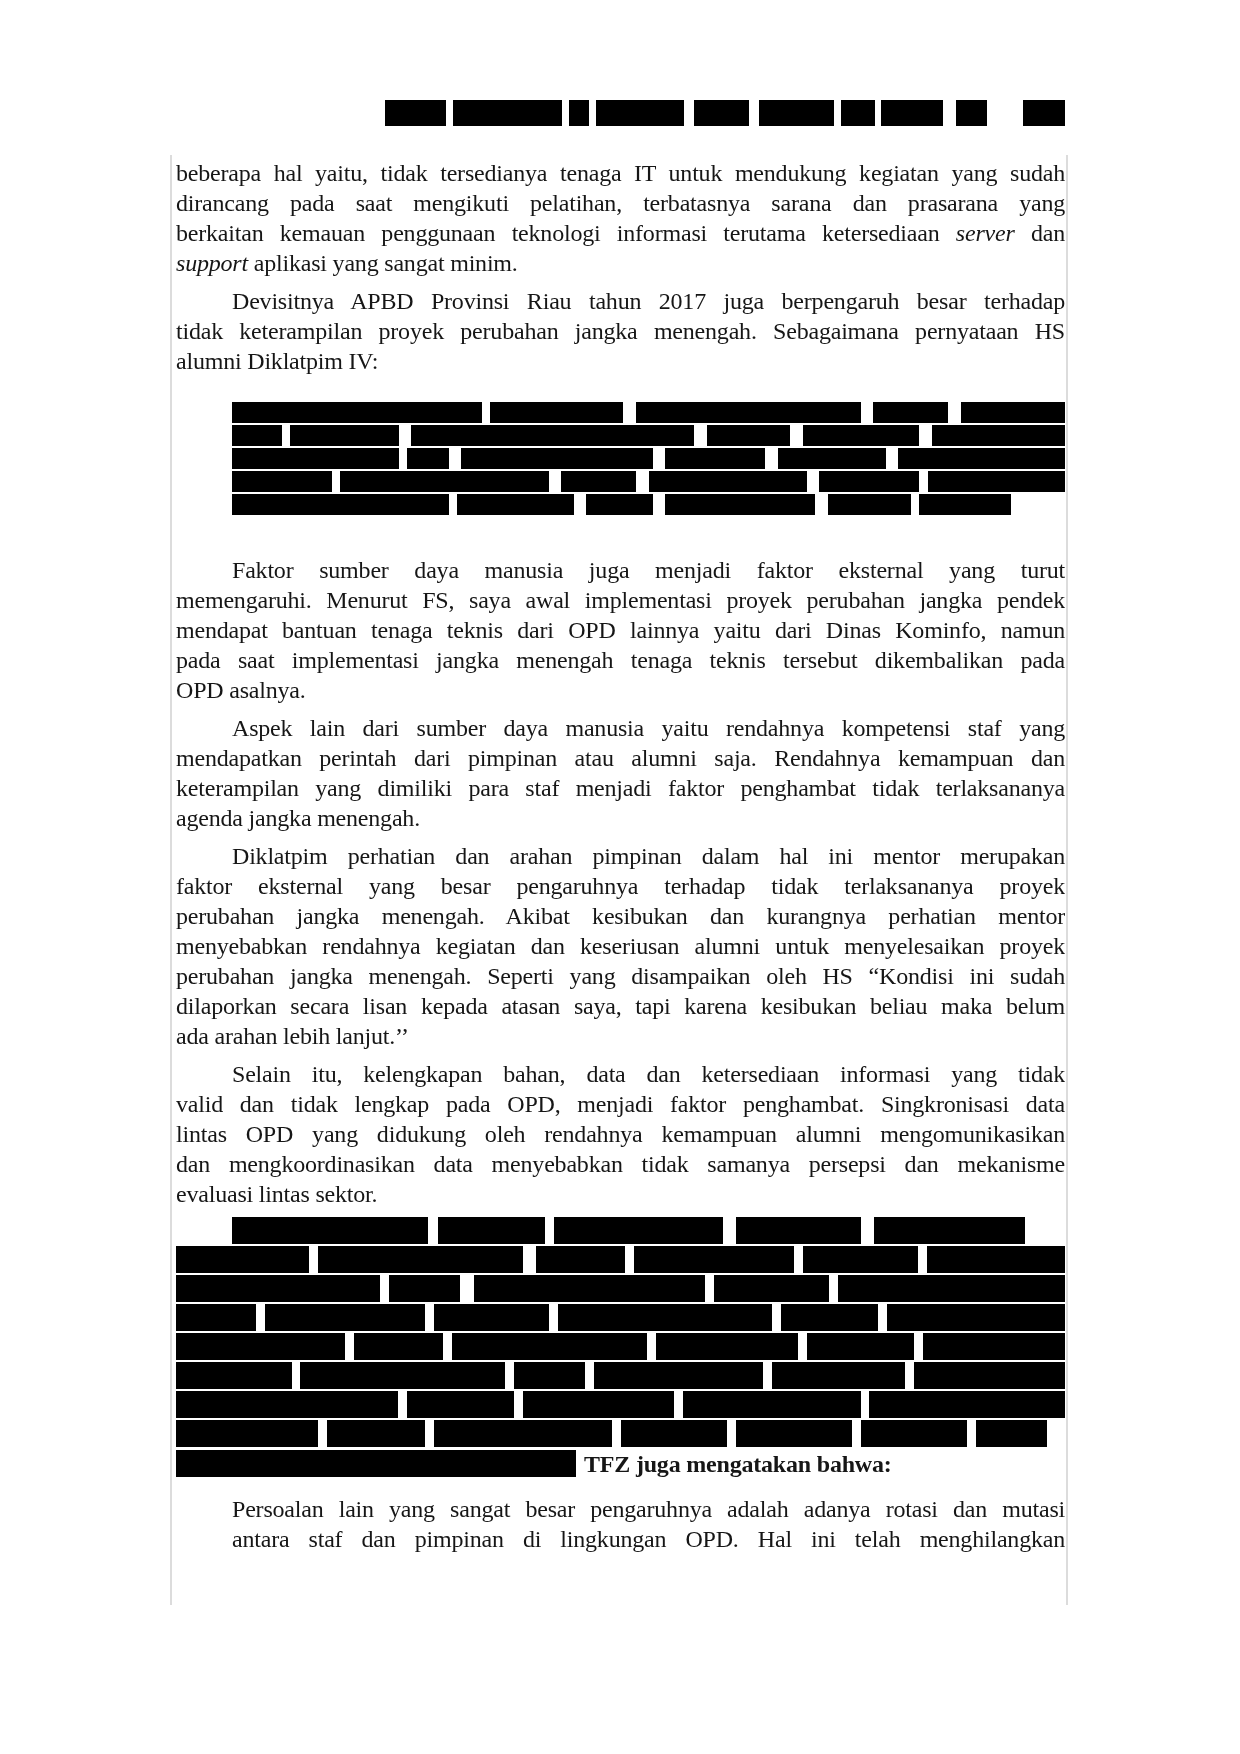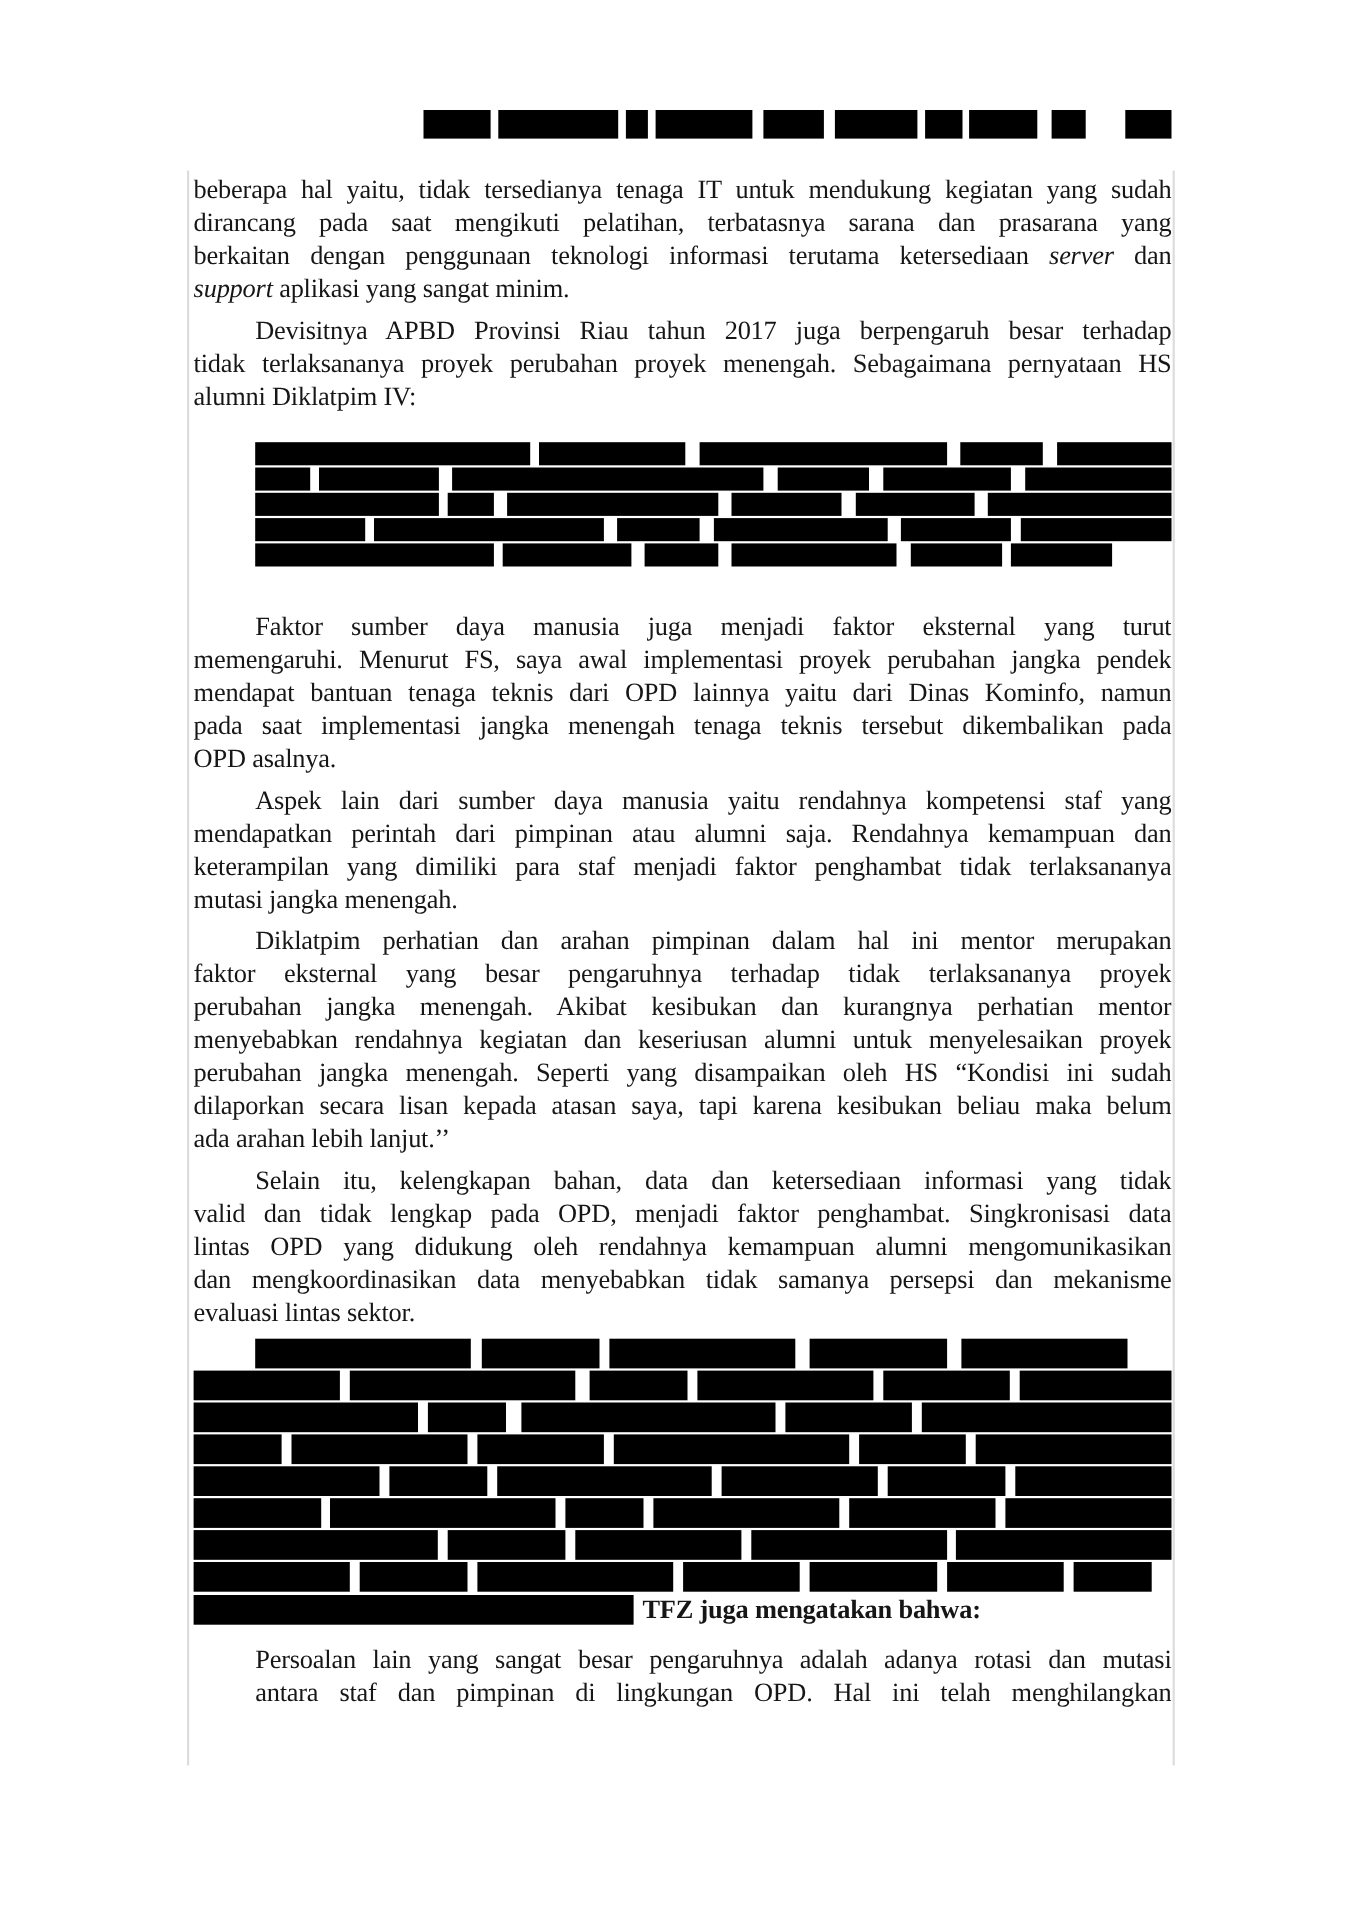--- a/index.html
+++ b/index.html
@@ -66,27 +66,27 @@
         <div class="rbar" style="left: 84%; width: 4.5%;"></div>
         <div class="rbar" style="left: 93.8%; width: 6.2%;"></div>
       </div>
     </div>
 
   <div class="text-column">
 
     <div class="par">
       <div class="tline">beberapa hal yaitu, tidak tersedianya tenaga IT untuk mendukung kegiatan yang sudah</div>
       <div class="tline">dirancang pada saat mengikuti pelatihan, terbatasnya sarana dan prasarana yang</div>
-      <div class="tline"><span>berkaitan dengan penggunaan teknologi informasi terutama ketersediaan </span><i>server</i><span> dan</span></div>
+      <div class="tline"><span>berkaitan kemauan penggunaan teknologi informasi terutama ketersediaan </span><i>server</i><span> dan</span></div>
       <div class="tline tline-last"><i>support</i><span> aplikasi yang sangat minim.</span></div>
     </div>
 
     <div class="par">
         <div class="tline" style="text-indent: 56px;">Devisitnya APBD Provinsi Riau tahun 2017 juga berpengaruh besar terhadap</div>
-        <div class="tline">tidak terlaksananya proyek perubahan proyek menengah. Sebagaimana pernyataan HS</div>
+        <div class="tline">tidak keterampilan proyek perubahan jangka menengah. Sebagaimana pernyataan HS</div>
         <div class="tline tline-last">alumni Diklatpim IV:</div>
       </div>
 
     <div class="redaction-block block1">
         <div class="rrow">
           <div class="rbar" style="left: 0%; width: 30%;"></div>
           <div class="rbar" style="left: 31%; width: 16%;"></div>
           <div class="rbar" style="left: 48.5%; width: 27%;"></div>
           <div class="rbar" style="left: 77%; width: 9%;"></div>
           <div class="rbar" style="left: 87.5%; width: 12.5%;"></div>
@@ -130,21 +130,21 @@
         <div class="tline">memengaruhi. Menurut FS, saya awal implementasi proyek perubahan jangka pendek</div>
         <div class="tline">mendapat bantuan tenaga teknis dari OPD lainnya yaitu dari Dinas Kominfo, namun</div>
         <div class="tline">pada saat implementasi jangka menengah tenaga teknis tersebut dikembalikan pada</div>
         <div class="tline tline-last">OPD asalnya.</div>
       </div>
 
     <div class="par">
         <div class="tline" style="text-indent: 56px;">Aspek lain dari sumber daya manusia yaitu rendahnya kompetensi staf yang</div>
         <div class="tline">mendapatkan perintah dari pimpinan atau alumni saja. Rendahnya kemampuan dan</div>
         <div class="tline">keterampilan yang dimiliki para staf menjadi faktor penghambat tidak terlaksananya</div>
-        <div class="tline tline-last">mutasi jangka menengah.</div>
+        <div class="tline tline-last">agenda jangka menengah.</div>
       </div>
 
     <div class="par">
         <div class="tline" style="text-indent: 56px;">Diklatpim perhatian dan arahan pimpinan dalam hal ini mentor merupakan</div>
         <div class="tline">faktor eksternal yang besar pengaruhnya terhadap tidak terlaksananya proyek</div>
         <div class="tline">perubahan jangka menengah. Akibat kesibukan dan kurangnya perhatian mentor</div>
         <div class="tline">menyebabkan rendahnya kegiatan dan keseriusan alumni untuk menyelesaikan proyek</div>
         <div class="tline">perubahan jangka menengah. Seperti yang disampaikan oleh HS “Kondisi ini sudah</div>
         <div class="tline">dilaporkan secara lisan kepada atasan saya, tapi karena kesibukan beliau maka belum</div>
         <div class="tline tline-last">ada arahan lebih lanjut.’’</div>

